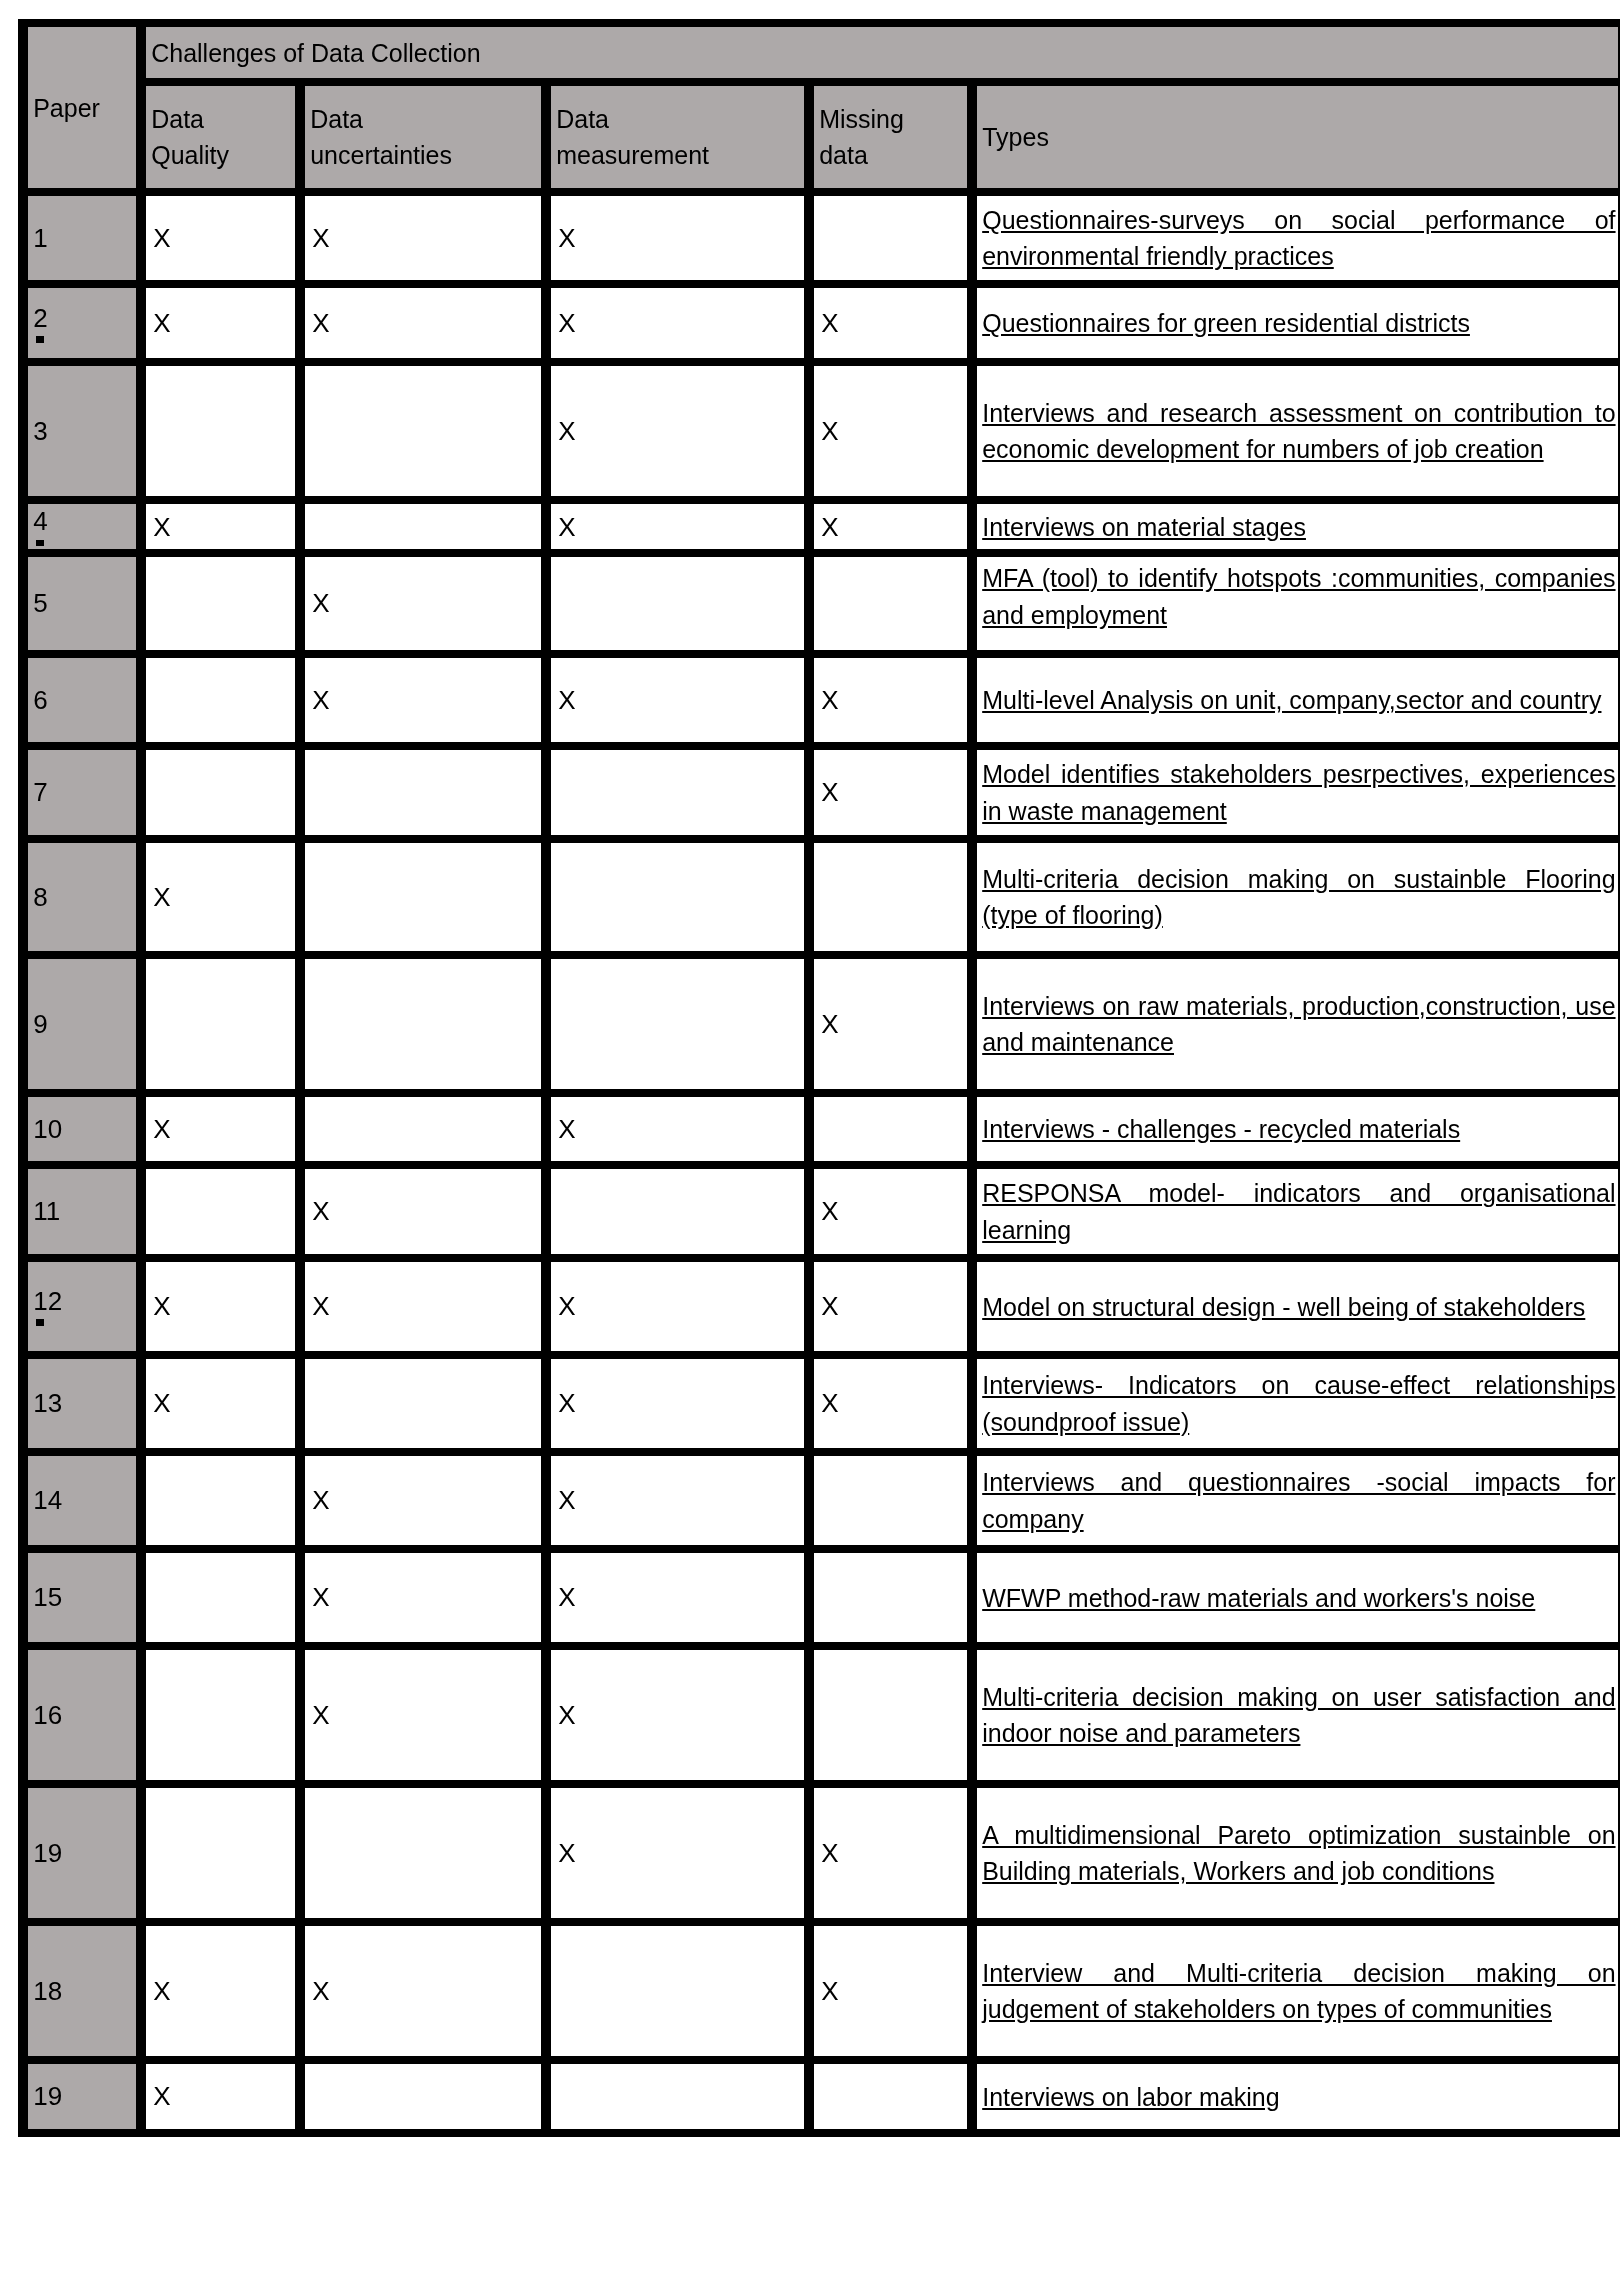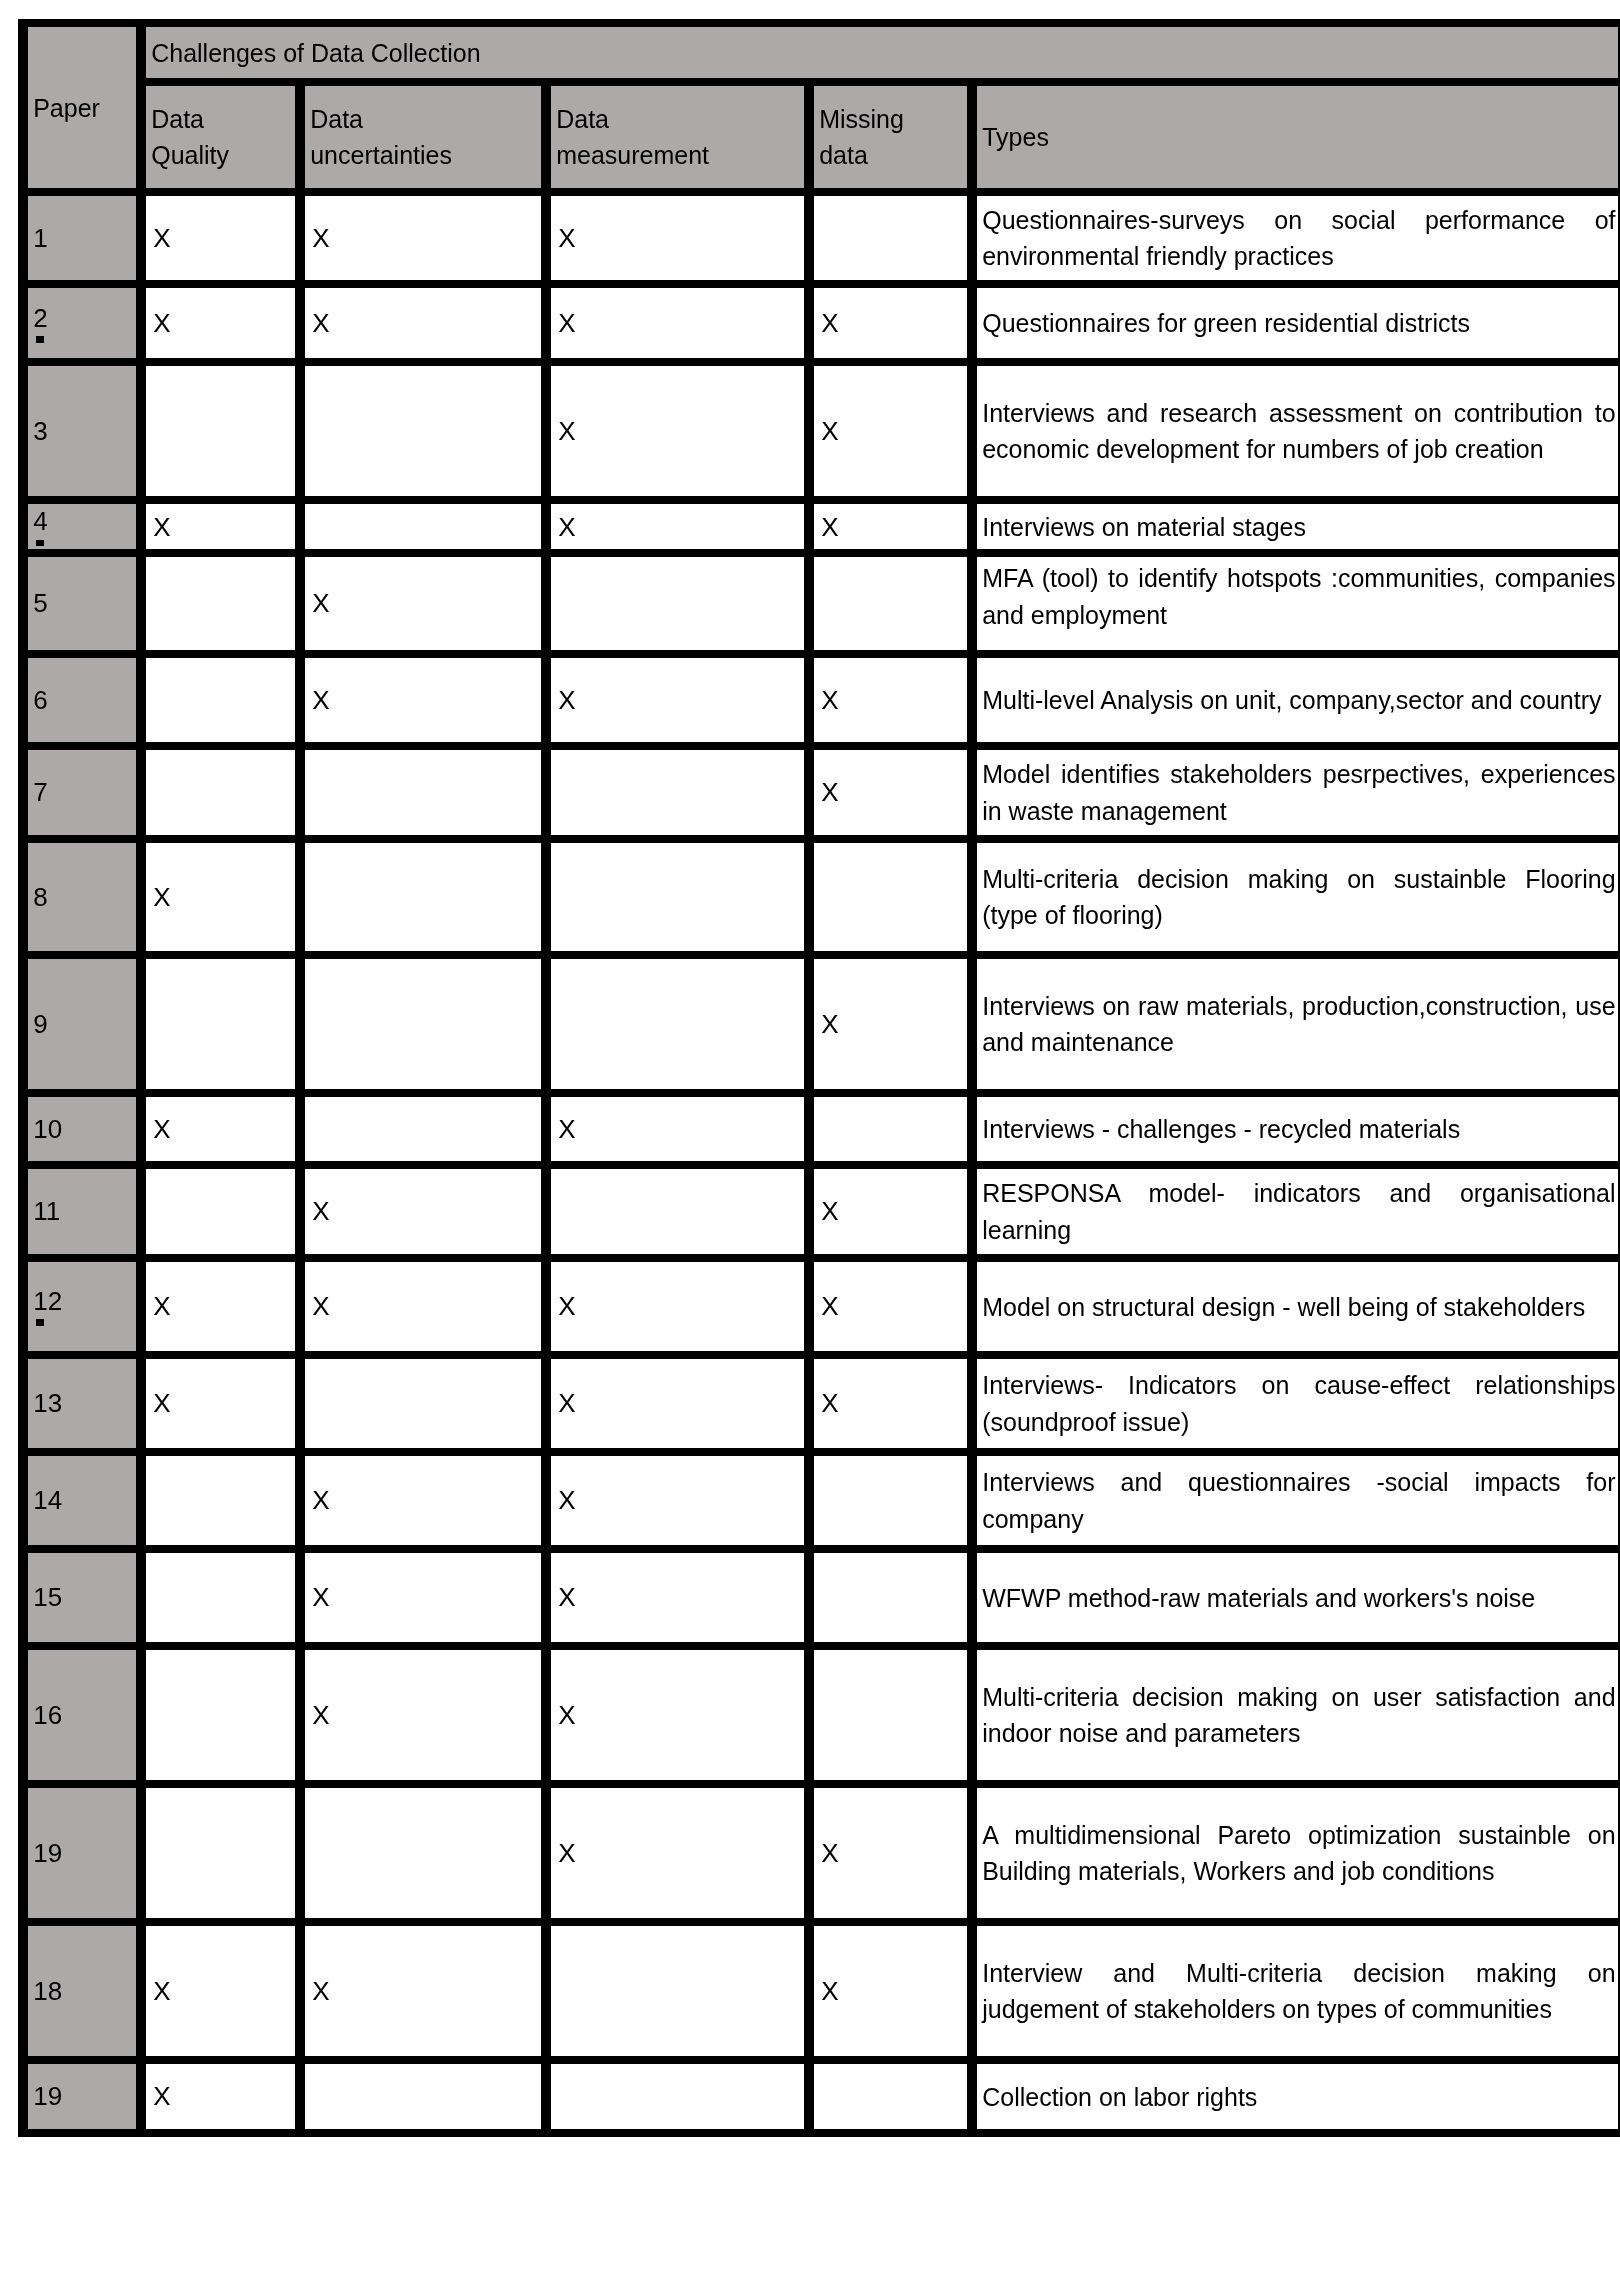--- a/index.html
+++ b/index.html
@@ -58,21 +58,21 @@
     padding-left: 6.8px;
     font-size: 26px;
     line-height: 1.1;
   }
   td.paper {
     padding-left: 4.8px;
     font-size: 26px;
     line-height: 1.1;
   }
   td.types { padding-right: 2.9px; }
-  .txt { text-align: justify; }
+  .txt { text-align: justify; text-decoration: underline; }
   .txt.clip { height: 87px; overflow: hidden; }
 
   .num { display: block; }
   .sq {
     display: block;
     width: 7.7px;
     height: 6.8px;
     margin: 3.9px 0 0 2.9px;
     background: #000000;
   }
@@ -349,19 +349,19 @@
       </tr>
       <tr>
         <td class="paper">
             <span class="num">19</span>
           </td>
         <td class="mark">X</td>
         <td class="mark"></td>
         <td class="mark"></td>
         <td class="mark"></td>
         <td class="types">
-            <div class="txt">Collection on labor rights</div>
+            <div class="txt">Interviews on labor making</div>
           </td>
       </tr>
     </tbody>
   </table>
 </div>
 
 
 </body></html>

